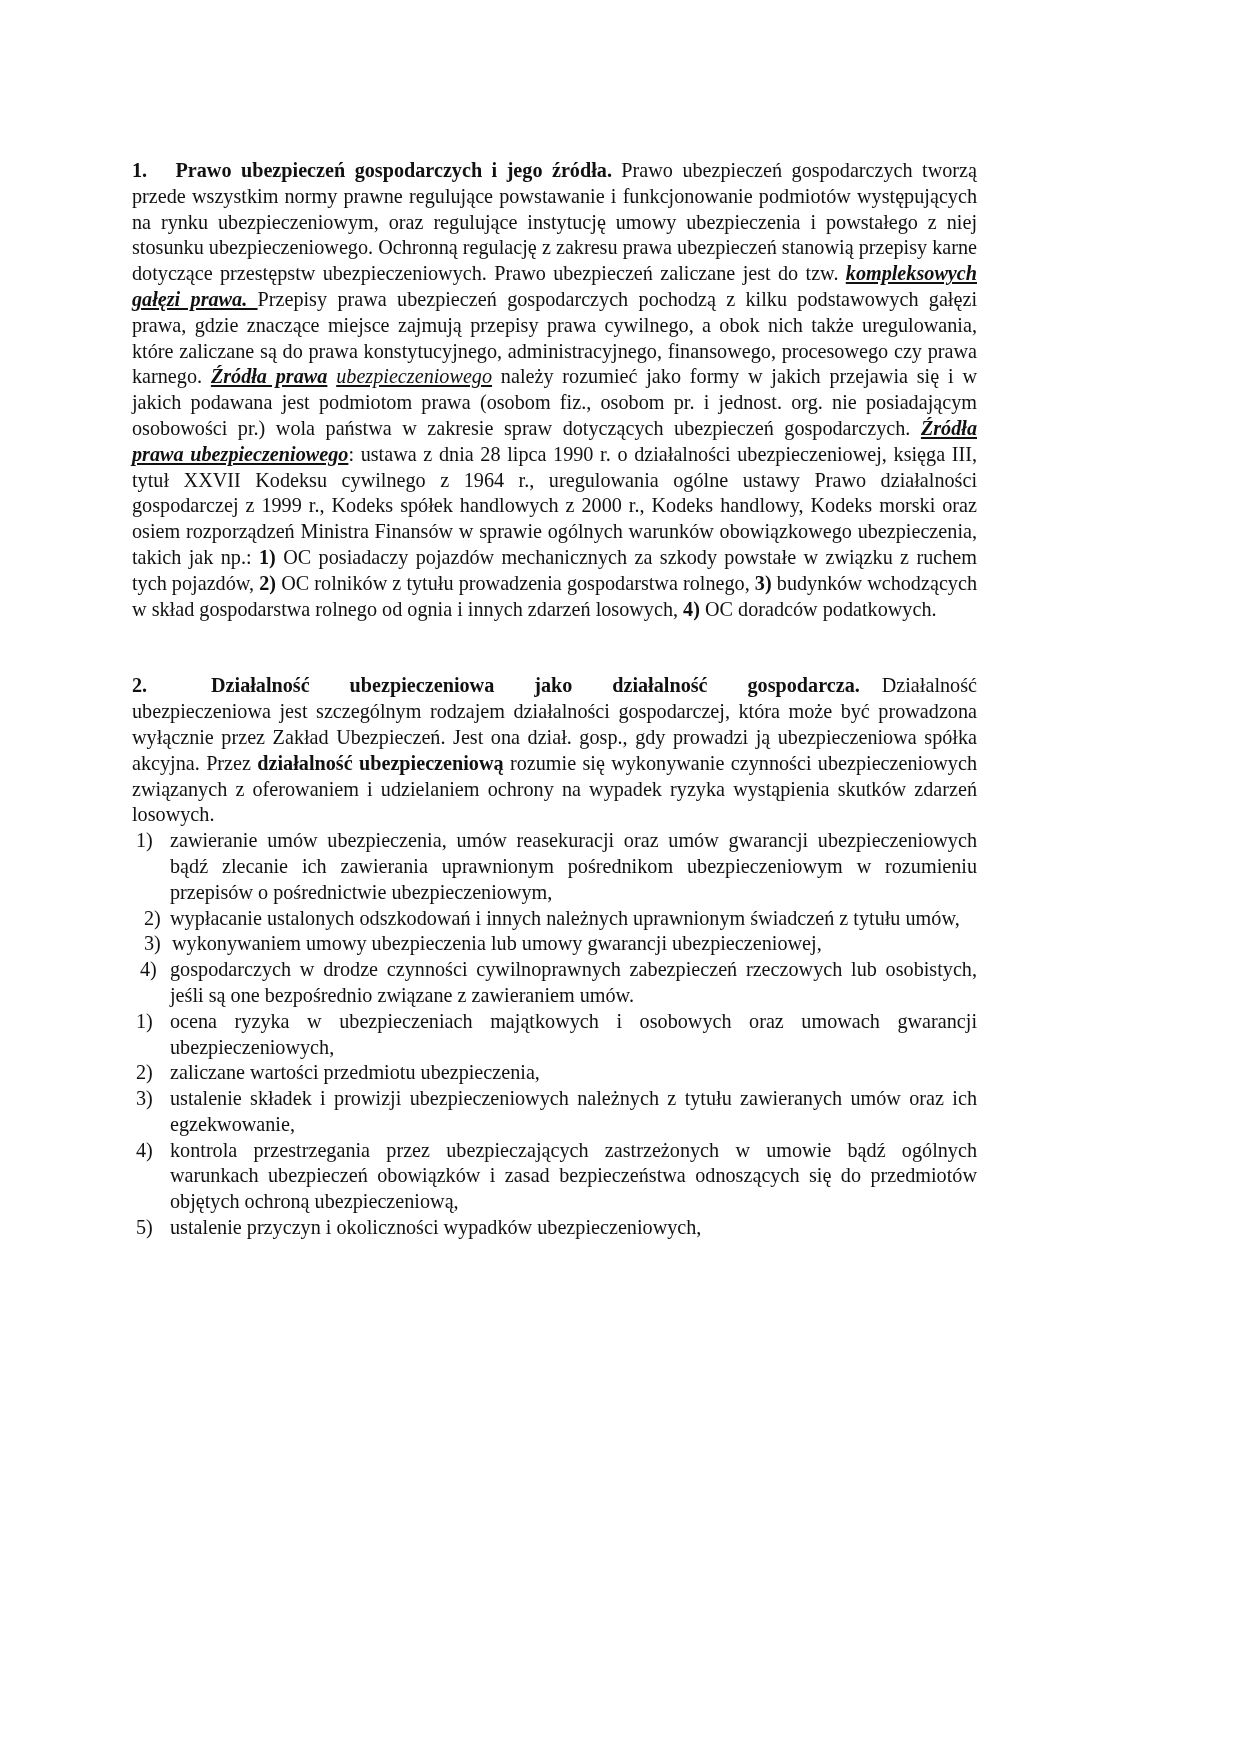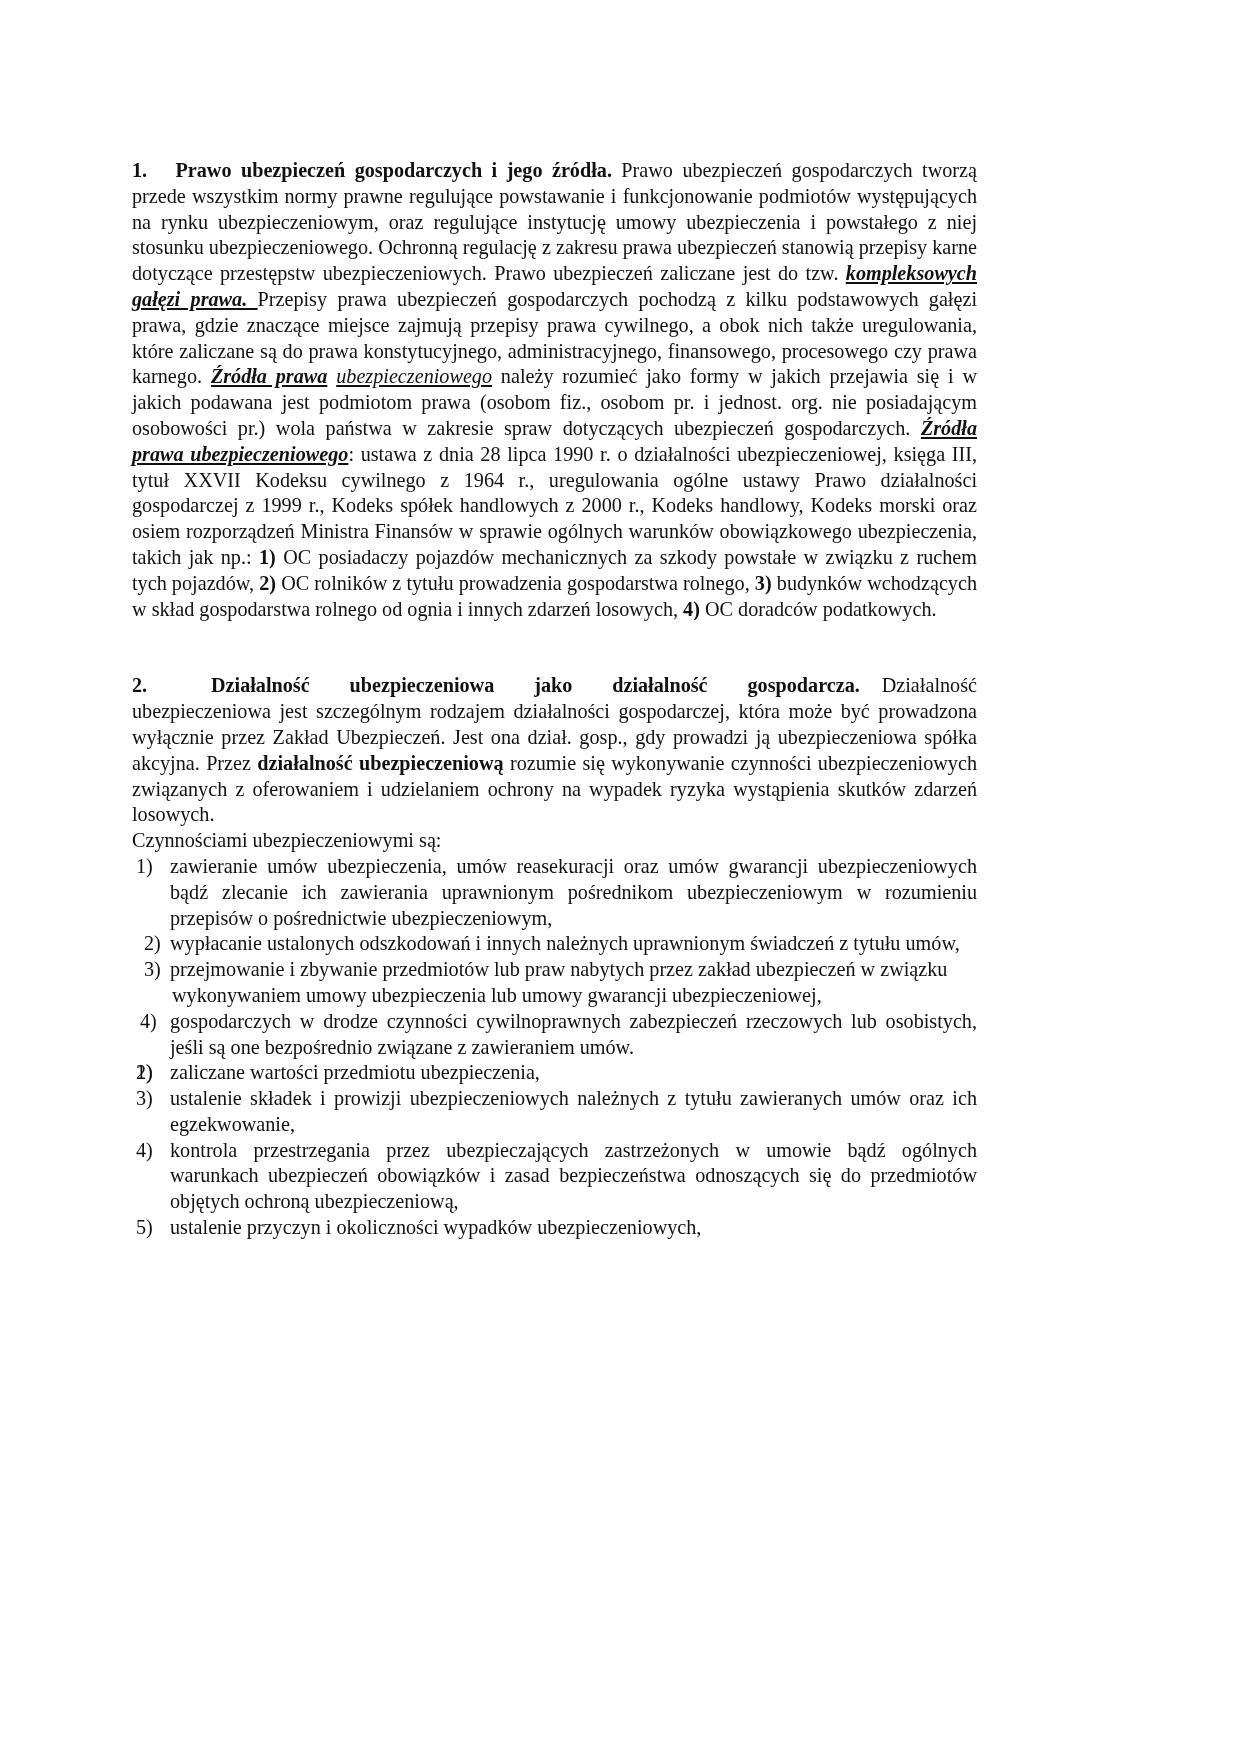--- a/index.html
+++ b/index.html
@@ -26,29 +26,28 @@
 </head>
 <body>
 
 <div class="page">
 
   <p><span class="b"><span>1.</span>&nbsp;&nbsp;&nbsp;<span>Prawo ubezpieczeń gospodarczych i jego źródła.</span></span><span> Prawo ubezpieczeń gospodarczych tworzą przede wszystkim normy prawne regulujące powstawanie i funkcjonowanie podmiotów występujących na rynku ubezpieczeniowym, oraz regulujące instytucję umowy ubezpieczenia i powstałego z niej stosunku ubezpieczeniowego. Ochronną regulację z zakresu prawa ubezpieczeń stanowią przepisy karne dotyczące przestępstw ubezpieczeniowych. Prawo ubezpieczeń zaliczane jest do tzw. </span><span class="bi">kompleksowych gałęzi prawa. </span><span> Przepisy prawa ubezpieczeń gospodarczych pochodzą z kilku podstawowych gałęzi prawa, gdzie znaczące miejsce zajmują przepisy prawa cywilnego, a obok nich także uregulowania, które zaliczane są do prawa konstytucyjnego, administracyjnego, finansowego, procesowego czy prawa karnego.  </span><span class="bi">Źródła prawa</span> <span class="iu">ubezpieczeniowego</span><span> należy rozumieć jako formy w jakich przejawia się i  w jakich podawana jest podmiotom prawa (osobom fiz., osobom pr. i jednost. org. nie posiadającym osobowości pr.) wola państwa w zakresie spraw dotyczących ubezpieczeń gospodarczych. </span><span class="bi">Źródła prawa ubezpieczeniowego</span><span>: ustawa z dnia 28 lipca 1990 r. o działalności ubezpieczeniowej, księga III, tytuł XXVII Kodeksu cywilnego z 1964 r., uregulowania ogólne ustawy Prawo działalności gospodarczej z 1999 r., Kodeks spółek handlowych z 2000 r., Kodeks handlowy, Kodeks morski oraz osiem rozporządzeń Ministra Finansów w sprawie ogólnych warunków obowiązkowego ubezpieczenia, takich jak np.: </span><span class="b">1)</span><span> OC posiadaczy pojazdów mechanicznych za szkody powstałe w związku z ruchem tych pojazdów, </span><span class="b">2)</span><span> OC rolników z tytułu prowadzenia gospodarstwa rolnego, </span><span class="b">3)</span><span> budynków wchodzących w skład gospodarstwa rolnego od ognia i innych zdarzeń losowych, </span><span class="b">4)</span><span> OC doradców podatkowych.</span></p>
 
   <div class="sec2">
     <p><span class="b"><span class="num">2.</span><span style="word-spacing:18px;">Działalność ubezpieczeniowa jako działalność gospodarcza.</span></span><span> Działalność ubezpieczeniowa jest szczególnym rodzajem działalności gospodarczej, która może być prowadzona wyłącznie przez Zakład Ubezpieczeń. Jest  ona dział. gosp., gdy prowadzi ją ubezpieczeniowa spółka akcyjna. Przez </span><span class="b">działalność ubezpieczeniową</span><span> rozumie się wykonywanie czynności ubezpieczeniowych związanych z oferowaniem i udzielaniem ochrony na wypadek ryzyka wystąpienia skutków zdarzeń losowych.</span></p>
 
-    <p>Czynnościami ubezpieczeniowymi  są:</p>
     <ul class="list l1">
       <li class="first"><span class="n">1)</span><span>zawieranie umów ubezpieczenia, umów reasekuracji oraz umów gwarancji ubezpieczeniowych bądź zlecanie ich zawierania uprawnionym pośrednikom ubezpieczeniowym w rozumieniu przepisów o pośrednictwie ubezpieczeniowym,</span></li>
       <li style="padding-left:38px;"><span class="n" style="left:12px;">2)</span><span>wypłacanie ustalonych odszkodowań i innych należnych uprawnionym świadczeń z tytułu umów,</span></li>
-      <li style="padding-left:38px; text-align:left;"><span class="n" style="left:12px;">3)</span><span>przejmowanie i zbywanie przedmiotów lub praw nabytych przez zakład ubezpieczeń w związku</span><span class="after">wykonywaniem umowy ubezpieczenia lub umowy gwarancji ubezpieczeniowej,</span></li>
+      <li style="padding-left:38px; text-align:left;"><span class="n" style="left:12px;">3)</span><span class="after">wykonywaniem umowy ubezpieczenia lub umowy gwarancji ubezpieczeniowej,</span></li>
       <li style="padding-left:38px;"><span class="n" style="left:8px;">4)</span><span>gospodarczych w drodze czynności cywilnoprawnych zabezpieczeń rzeczowych lub osobistych, jeśli są one bezpośrednio związane z zawieraniem umów.</span></li>
     </ul>
 
     <ul class="list">
-      <li><span class="n">1)</span></li>
+      <li><span class="n">1)</span><span>ocena ryzyka w ubezpieczeniach majątkowych i osobowych oraz umowach gwarancji ubezpieczeniowych,</span></li>
       <li><span class="n">2)</span><span>zaliczane wartości przedmiotu ubezpieczenia,</span></li>
       <li><span class="n">3)</span><span>ustalenie składek i prowizji ubezpieczeniowych należnych z tytułu zawieranych umów oraz ich egzekwowanie,</span></li>
       <li><span class="n">4)</span><span>kontrola przestrzegania przez ubezpieczających zastrzeżonych w umowie bądź ogólnych warunkach ubezpieczeń obowiązków i zasad bezpieczeństwa odnoszących się do przedmiotów objętych ochroną ubezpieczeniową,</span></li>
       <li><span class="n">5)</span><span>ustalenie przyczyn i okoliczności wypadków ubezpieczeniowych,</span></li>
     </ul>
   </div>
 </div>
 
 </body></html>

